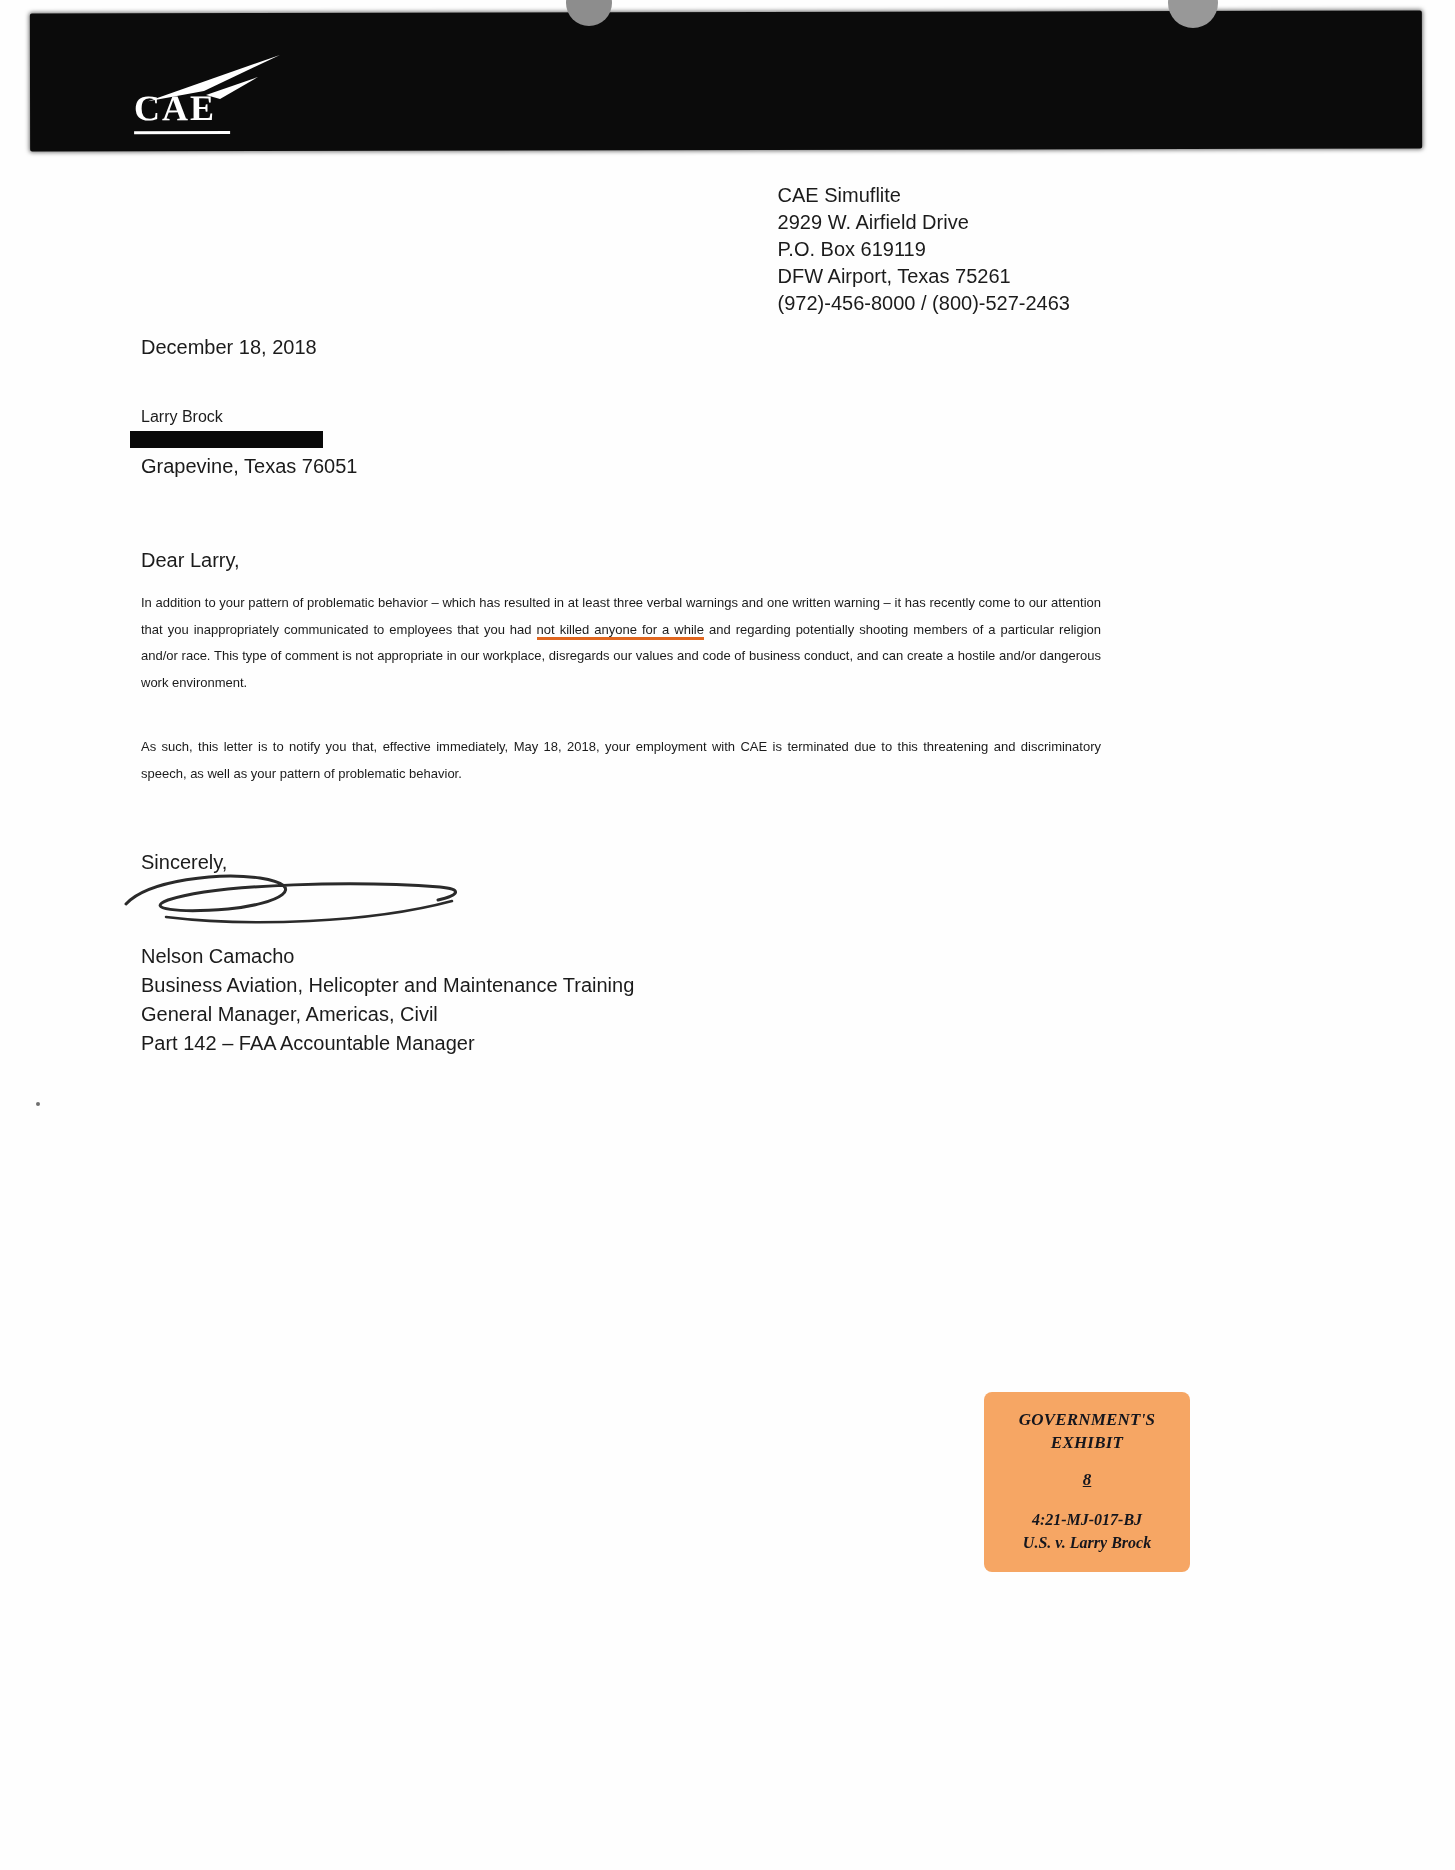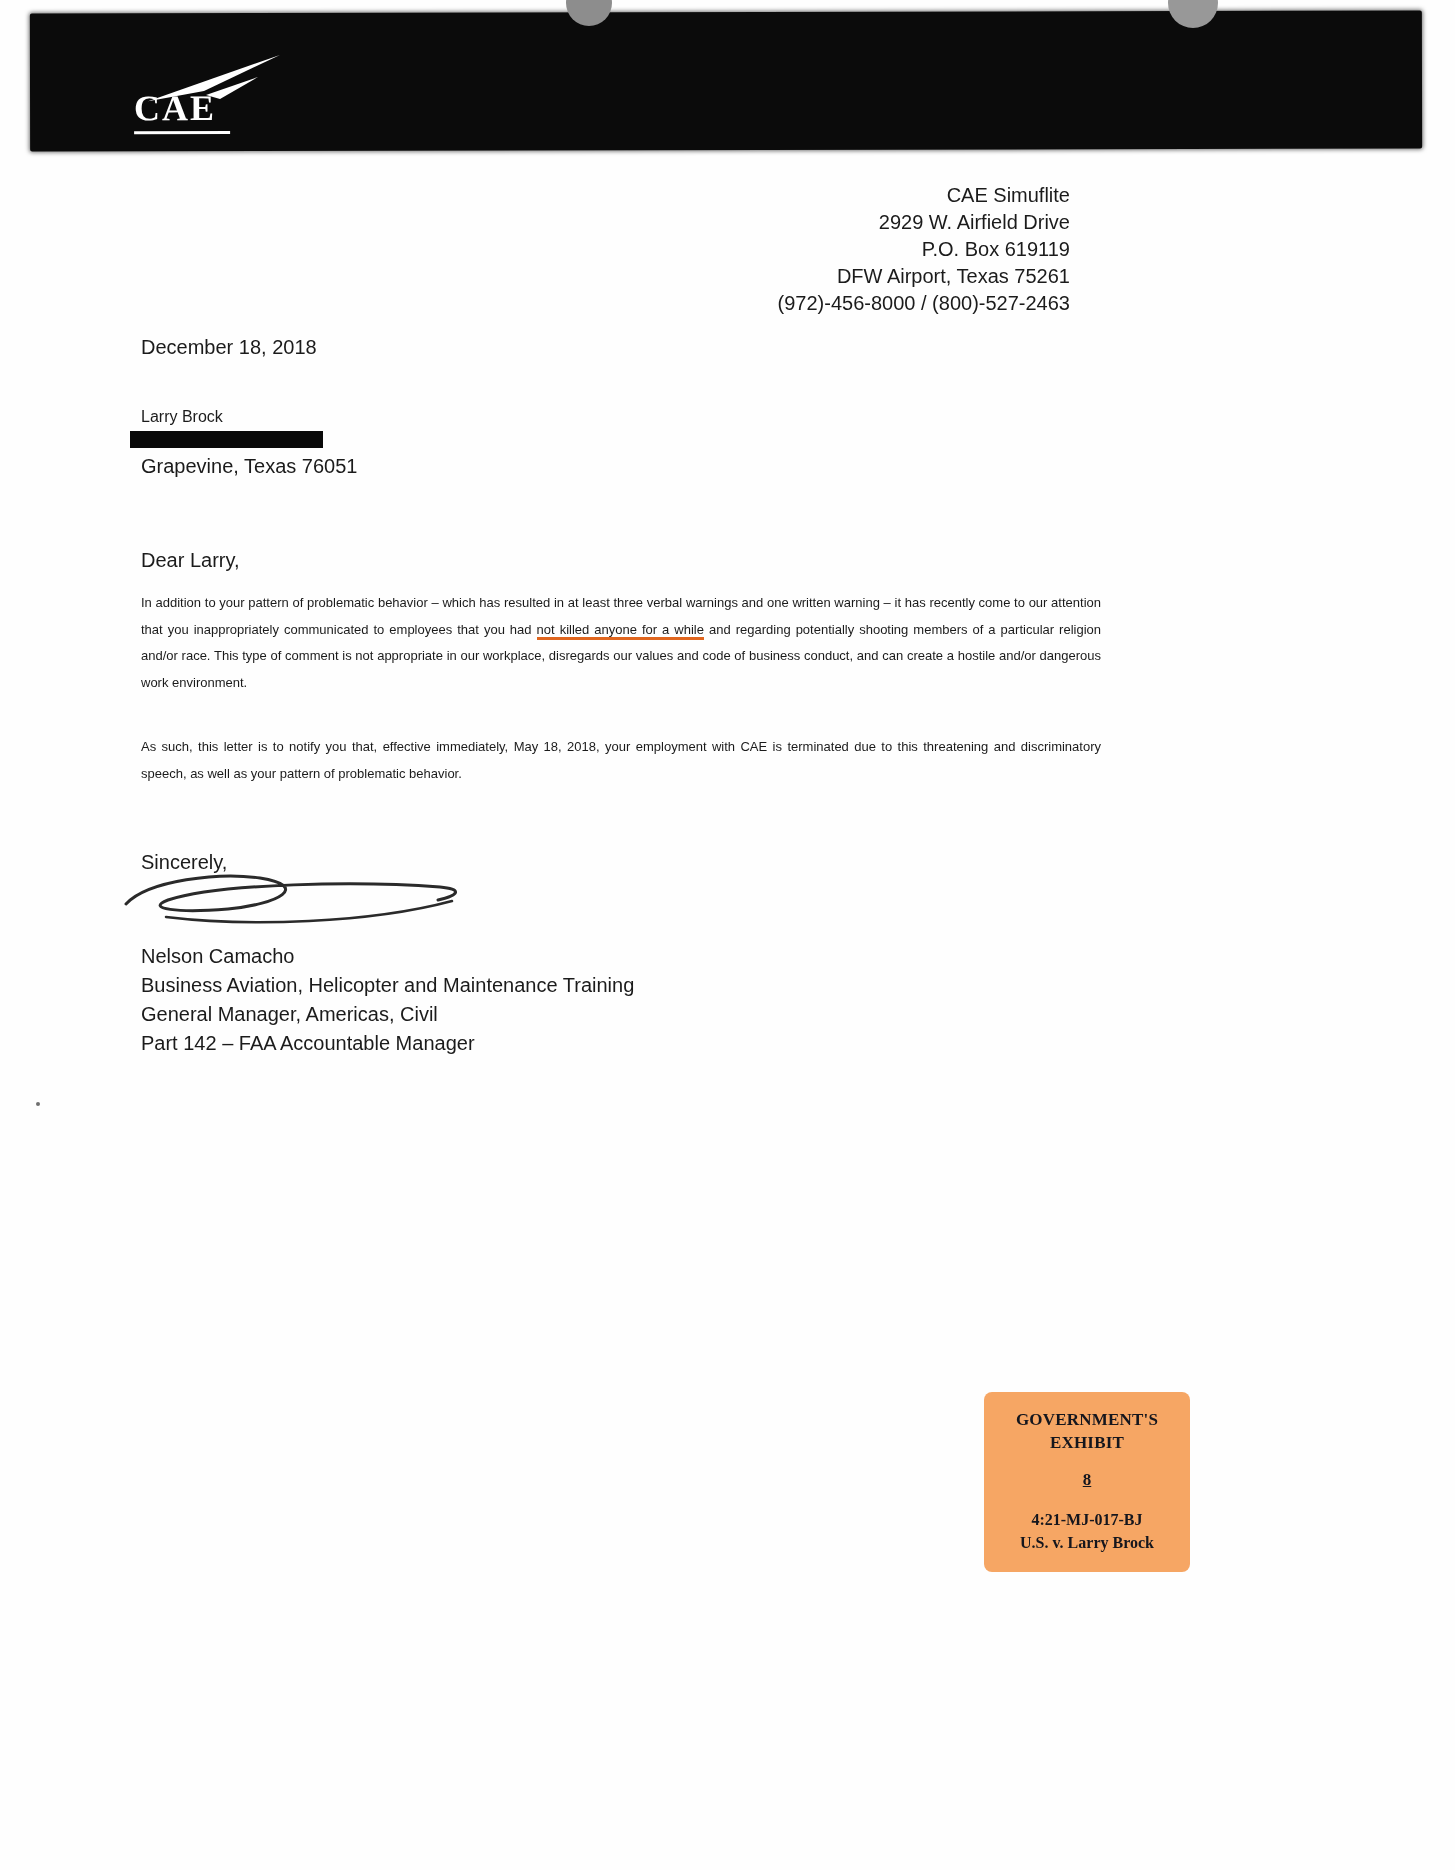--- a/index.html
+++ b/index.html
@@ -27,21 +27,21 @@
   .logo-swoosh { display:block; margin-left:22px; }
   .logo-text {
     display:inline-block; margin:-16px 0 0 8px; padding:0 14px 2px 0;
     font-family:"Liberation Serif", serif; font-weight:700; font-size:36px;
     letter-spacing:2px; color:#ffffff; border-bottom:3px solid #ffffff;
   }
 
   
   .sender {
     position:absolute; top:182px; right:385px;
-    text-align:right; font-size:20px; line-height:27px;
+    text-align:left; font-size:20px; line-height:27px;
   }
 
   .date        { position:absolute; left:141px; top:336px; font-size:20px; }
   .recipient-name { position:absolute; left:141px; top:408px; font-size:16px; }
   .redaction   { position:absolute; left:130px; top:431px; width:193px; height:17px; background:#090909; }
   .recipient-city { position:absolute; left:141px; top:455px; font-size:20px; }
   .salutation  { position:absolute; left:141px; top:549px; font-size:20px; }
 
   .para { position:absolute; left:141px; width:960px; font-size:13px; line-height:26.5px; text-align:justify; }
   .para1 { top:590px; }
@@ -52,20 +52,21 @@
   .signature { position:absolute; left:108px; top:864px; }
   .sig-block { position:absolute; left:141px; top:942px; font-size:20px; line-height:29px; }
 
   
   .stamp {
     position:absolute; left:984px; top:1392px; width:206px;
     background:var(--stamp-bg, #f6a664); border-radius:8px;
     padding:16px 10px 18px; text-align:center;
     font-family:"Liberation Serif", serif; font-weight:700;
     color:var(--stamp-text, #15161d);
+    font-style:italic;
   }
   .stamp-title  { font-size:17px; line-height:23px; letter-spacing:0.2px; }
   .stamp-number { display:inline-block; font-size:17px; margin-top:16px; text-decoration:underline; }
   .stamp-case   { font-size:16px; line-height:23px; margin-top:18px; }
 </style>
 </head>
 <body>
 
 <div class="page">
 

